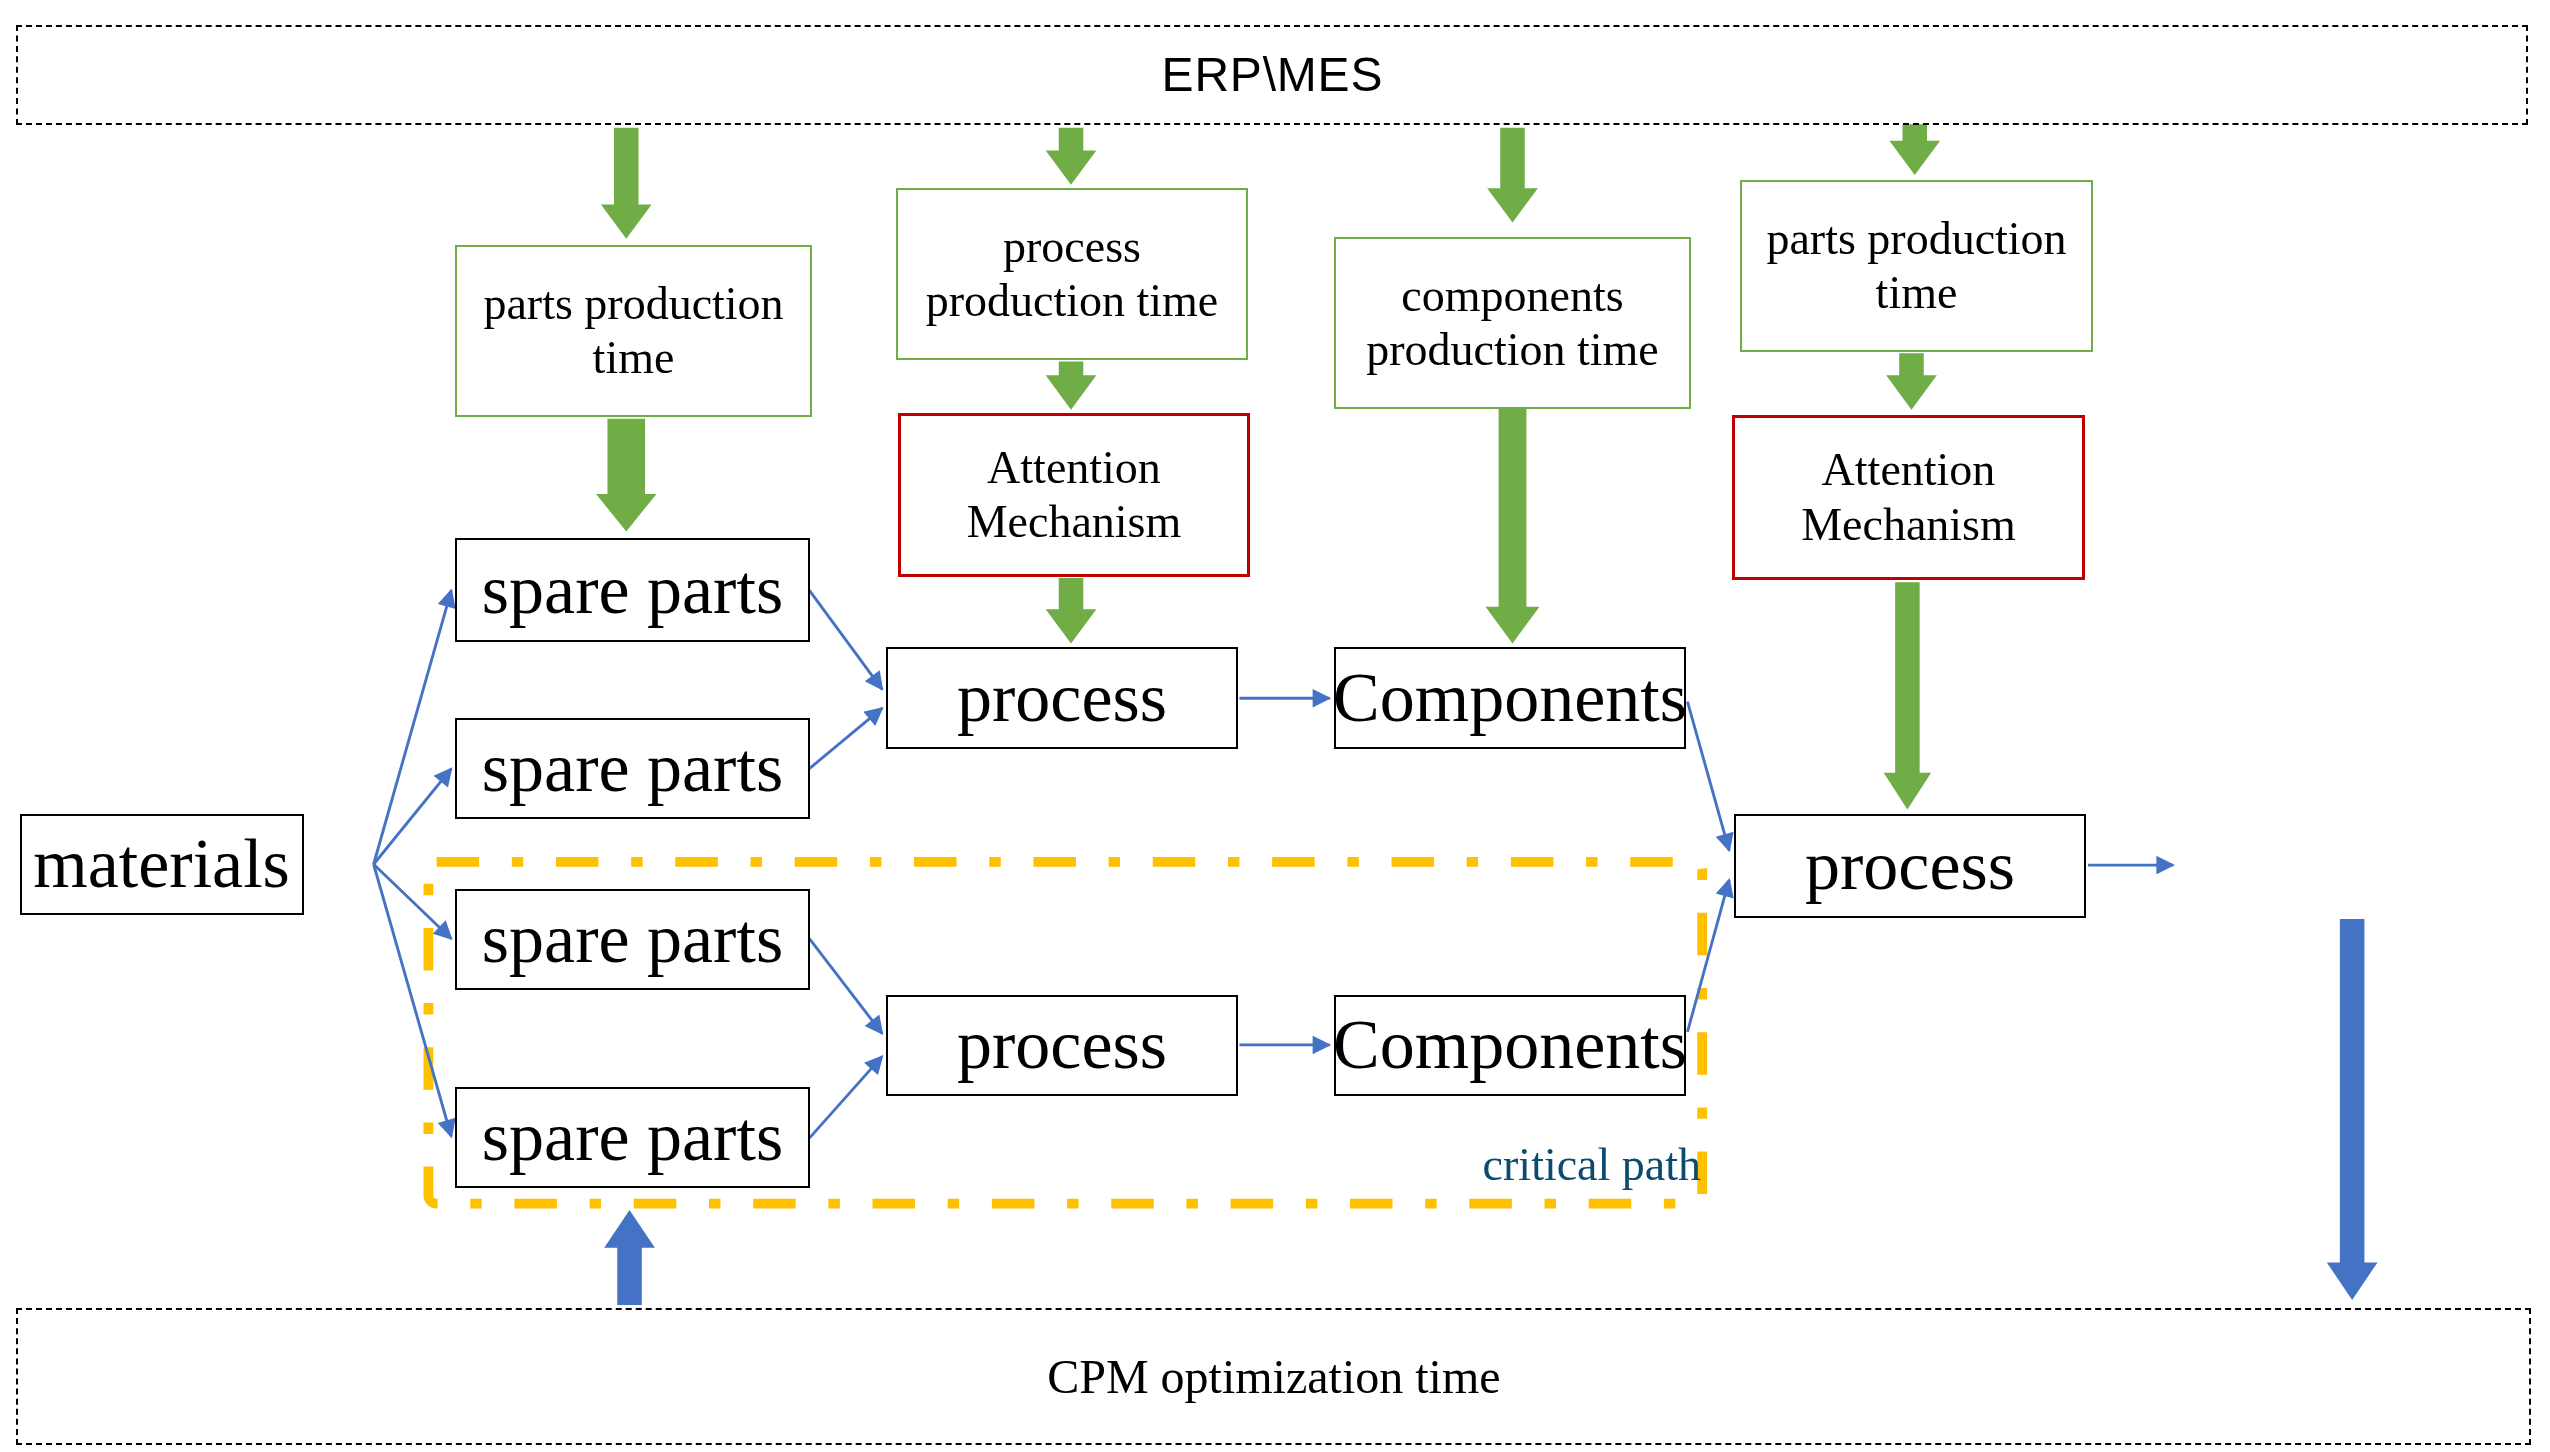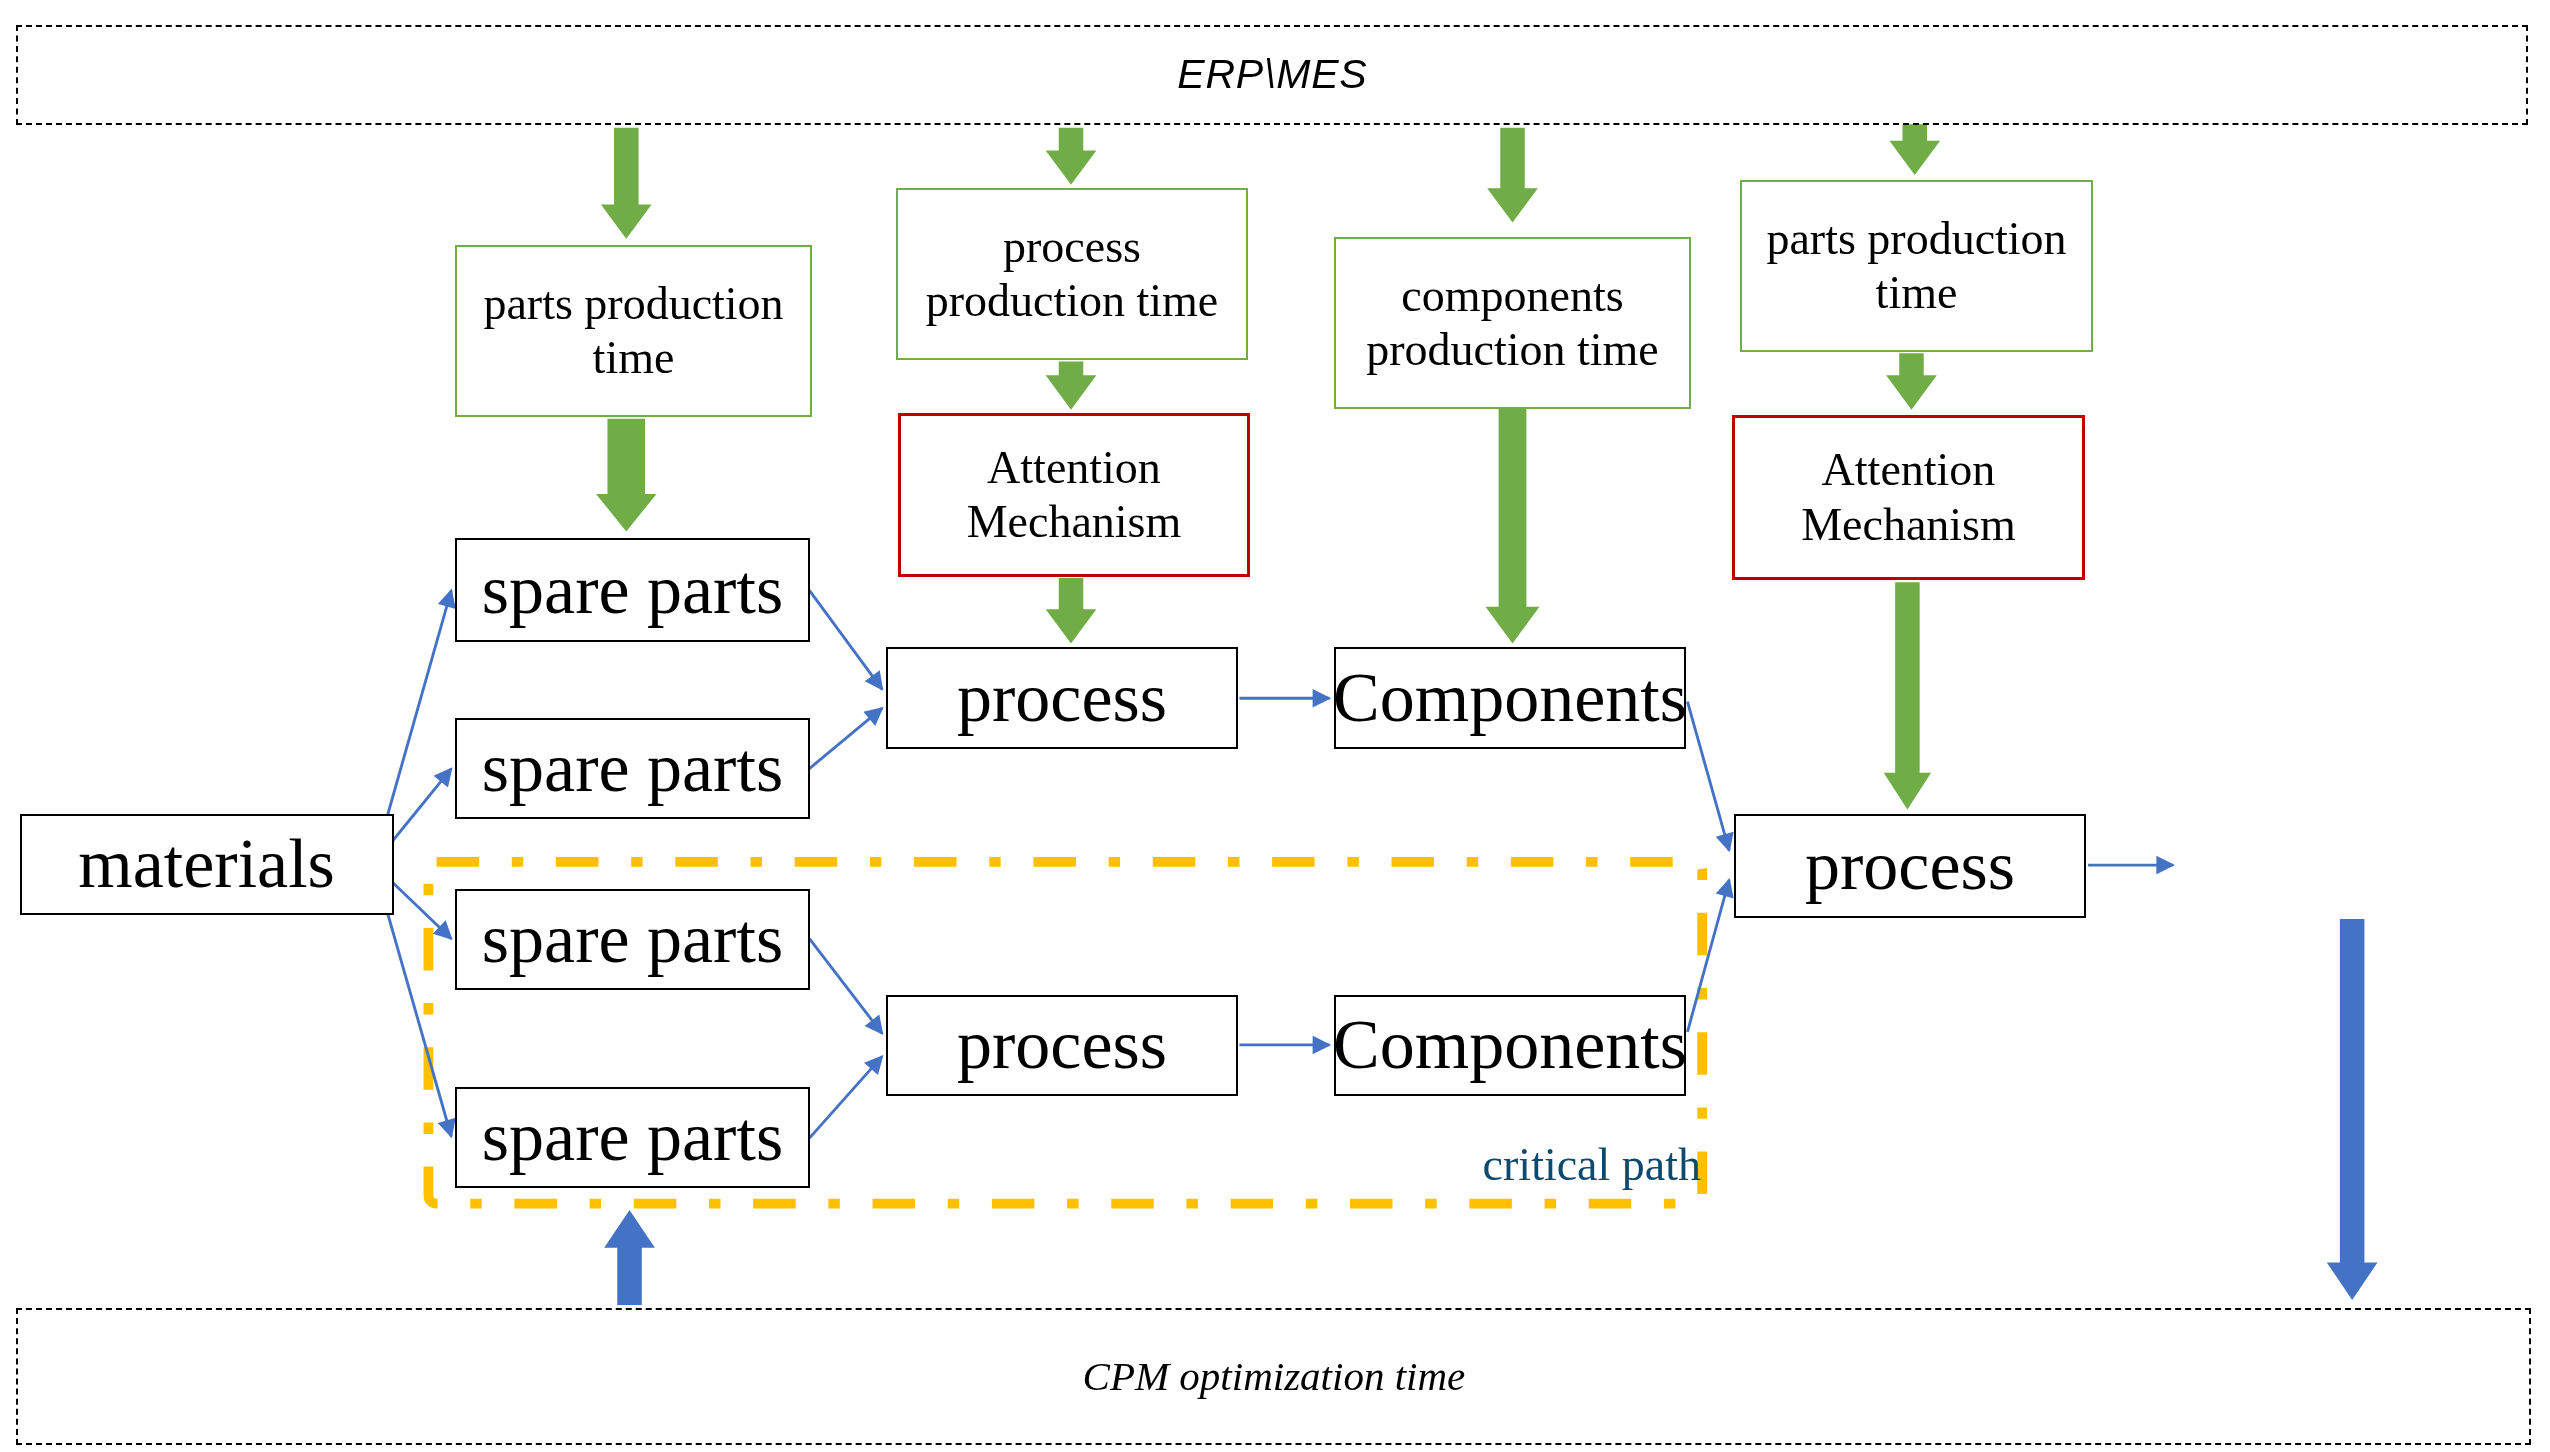--- a/index.html
+++ b/index.html
@@ -5,21 +5,21 @@
   html,body{margin:0;padding:0;background:#fff;}
   #canvas{position:relative;width:2550px;height:1453px;background:#fff;overflow:hidden;
           font-family:"Liberation Serif","DejaVu Serif",serif;}
   svg.layer{position:absolute;left:0;top:0;z-index:1;}
   .box{position:absolute;z-index:2;background:#fff;border:2.5px solid #000;
        display:flex;align-items:center;justify-content:center;text-align:center;
        box-sizing:border-box;color:#000;font-size:70px;line-height:1.15;padding:0 4.9px;}
   .small{font-size:46px;line-height:1.18;}
   .green-border{border:2.5px solid #70AD47;}
   .red-border{border:3.3px solid #C00000;}
-  .dashed{border:2.5px dashed #000;font-size:41px;background:transparent;font-style:italic;}
+  .dashed{border:2.5px dashed #000;font-size:48px;background:transparent;}
   .sans{font-family:"Liberation Sans","DejaVu Sans",sans-serif;letter-spacing:0.8px;}
   .cp-label{position:absolute;z-index:2;font-size:46px;color:#0c4a6e;text-align:right;}
 </style>
 </head>
 <body>
 
 <div id="canvas">
 
   <svg class="layer" width="2550" height="1453" viewBox="0 0 3119 1777">
     <defs>
@@ -82,21 +82,21 @@
     <span>parts production time</span>
   </div>
 
   <div class="box small red-border" style="left:898px;top:413px;width:352px;height:164px;">
     <span>Attention Mechanism</span>
   </div>
   <div class="box small red-border" style="left:1732px;top:415px;width:353px;height:165px;">
     <span>Attention Mechanism</span>
   </div>
 
-  <div class="box" style="left:19.6px;top:814px;width:374px;height:101px;">
+  <div class="box" style="left:19.6px;top:814px;width:284px;height:101px;">
     <span>materials</span>
   </div>
 
   <div class="box" style="left:455px;top:538px;width:355px;height:104px;">
     <span>spare parts</span>
   </div>
   <div class="box" style="left:455px;top:718px;width:355px;height:101px;">
     <span>spare parts</span>
   </div>
   <div class="box" style="left:455px;top:889px;width:355px;height:101px;">

